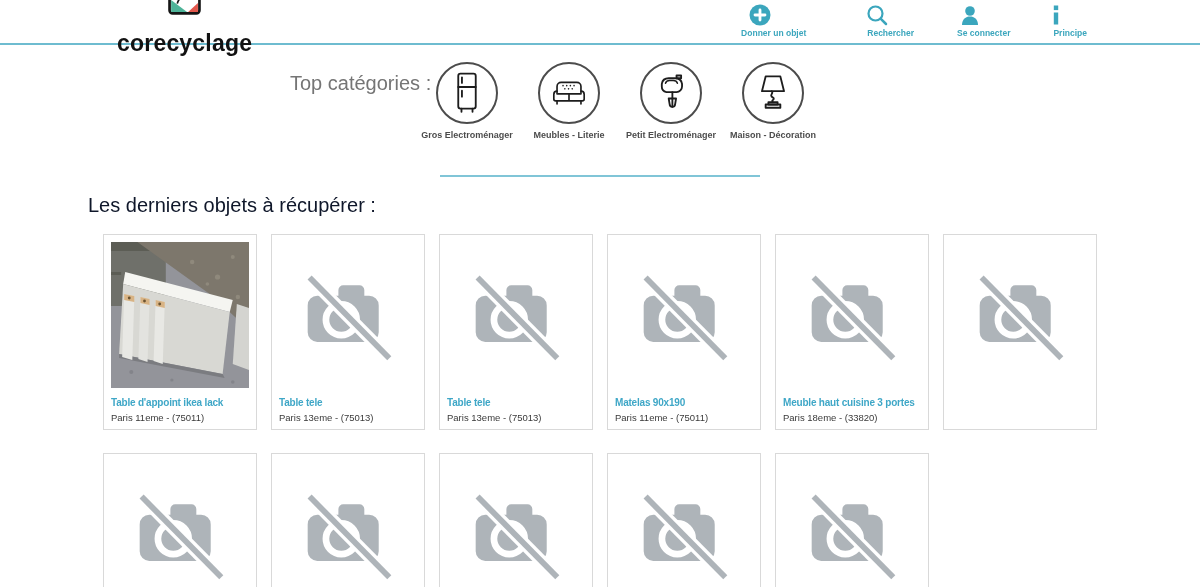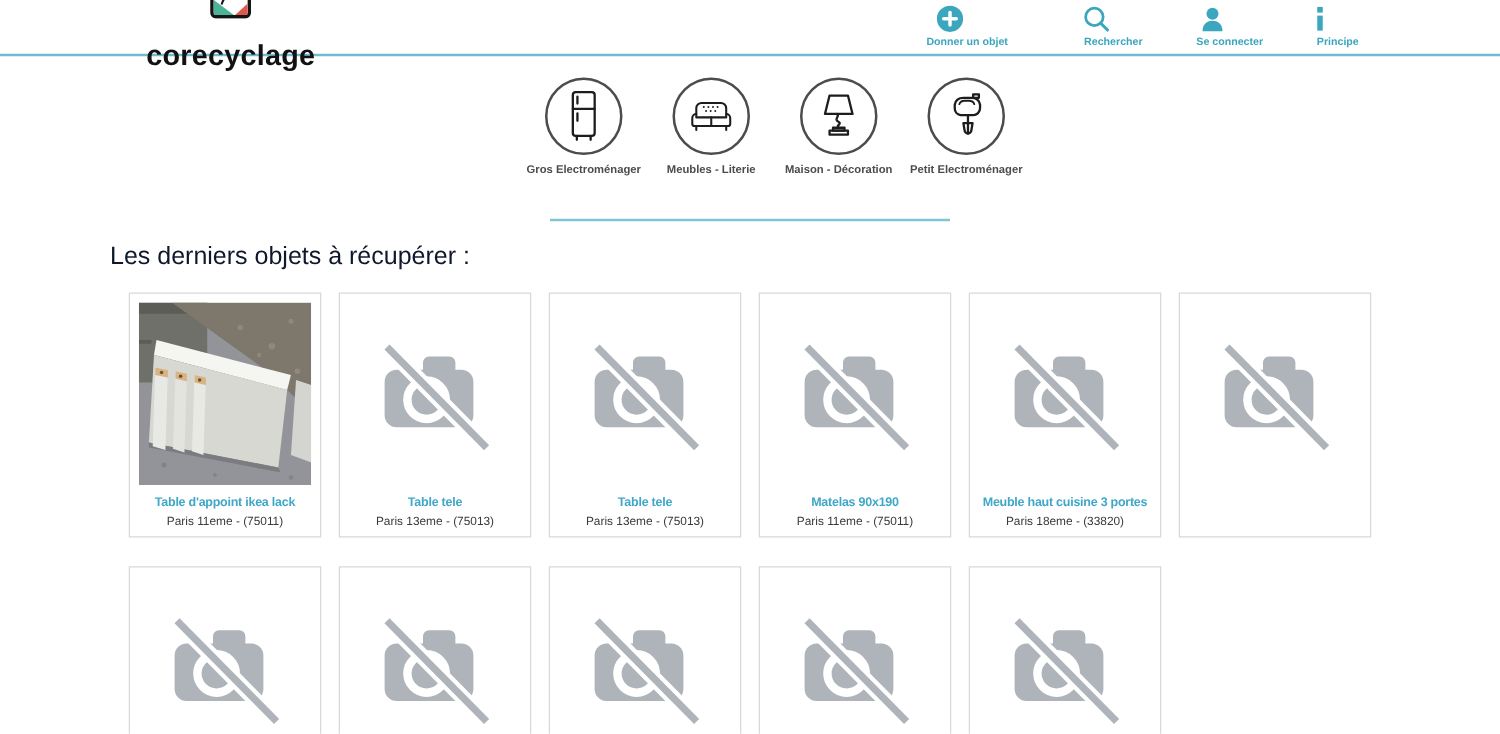--- a/index.html
+++ b/index.html
@@ -27,21 +27,21 @@
                 display:flex; align-items:center; justify-content:center; background:#fff; }
   .cat-circle svg { width:46px; height:46px; }
   .cat-label { margin-top:6px; font-size:9px; font-weight:bold; color:#4c4c4c; white-space:nowrap; }
   .cat-divider { margin:16px 0 0 440px; width:320px; height:2px; background:#80c5d7; }
 
   
   .listing-heading { margin:17px 0 0 88px; font-size:20px; font-weight:300; color:#0f172a; }
   .grid { margin:17px 0 0 103px; width:994px; display:grid;
           grid-template-columns:repeat(6,1fr); column-gap:14px; row-gap:23px; }
   .card { height:196px; border:1px solid #d9d9d9; background:#fff; padding:7px 7px 0;
-          display:flex; flex-direction:column; align-items:center; cursor:pointer; }
+          display:flex; flex-direction:column; cursor:pointer; }
   .card-img { width:100%; height:146px; display:flex; align-items:center; justify-content:center;
               overflow:hidden; }
   .card-img .camera { width:96px; height:96px; }
   .card-img .photo { width:100%; height:100%; }
   .card-title { margin-top:9px; font-size:10px; font-weight:bold; color:#3fa7c7;
                 letter-spacing:-.2px; white-space:nowrap; line-height:1.1; }
   .card-loc { margin-top:4px; font-size:9.5px; color:#3a3a3a; }
 </style>
 </head>
 <body>
@@ -106,20 +106,21 @@
           <rect x="8.8" y="1.5" width="4.4" height="4.6" fill="#3ba6bd"></rect>
           <rect x="8.8" y="8.5" width="4.4" height="12" fill="#3ba6bd"></rect>
         </svg>
       </span>
       <span class="nav-label">Principe</span>
     </div>
   </div>
 </div>
 
 <div class="cats">
+  <div class="cats-heading">Top catégories :</div>
 
   <div class="cat-list">
     <div class="cat-item">
       <span class="cat-circle">
         <svg viewBox="0 0 100 100" fill="none" stroke="#1d1d1d" stroke-width="4" stroke-linecap="round">
           <rect x="31" y="8" width="38" height="76" rx="5"></rect>
           <line x1="31" y1="37" x2="69" y2="37"></line>
           <line x1="39" y1="16" x2="39" y2="28"></line>
           <line x1="39" y1="45" x2="39" y2="58"></line>
           <line x1="38" y1="84" x2="38" y2="91"></line>
@@ -148,41 +149,41 @@
               <circle cx="57" cy="41" r="1.7"></circle>
           </g>
         </svg>
       </span>
       <span class="cat-label">Meubles - Literie</span>
     </div>
 
     <div class="cat-item">
       <span class="cat-circle">
         <svg viewBox="0 0 100 100" fill="none" stroke="#1d1d1d" stroke-width="4" stroke-linecap="round" stroke-linejoin="round">
-          <polygon points="34,14 66,14 74,46 26,46"></polygon>
-          <path d="M47,46 c6,4 -7,9 3,14 c6,4 -6,6 0,10"></path>
-          <rect x="40" y="70" width="20" height="5"></rect>
-          <rect x="34" y="75" width="32" height="7"></rect>
-        </svg>
-      </span>
-      <span class="cat-label">Maison - Décoration</span>
-    </div>
-
-    <div class="cat-item">
-      <span class="cat-circle">
-        <svg viewBox="0 0 100 100" fill="none" stroke="#1d1d1d" stroke-width="4" stroke-linecap="round" stroke-linejoin="round">
           <rect x="62" y="12" width="10" height="6"></rect>
           <path d="M30,30 q2,-12 15,-12 h14 q13,0 15,12 v6 a12,12 0 0 1 -12,12 H40 a12,12 0 0 1 -10,-12 z"></path>
           <path d="M38,29 q2,-6 9,-6 h8 q7,0 9,6" stroke-width="3.2"></path>
           <line x1="53" y1="48" x2="53" y2="62"></line>
           <path d="M45,62 h16 l-2,12 a6,6 0 0 1 -12,0 z"></path>
           <line x1="53" y1="62" x2="53" y2="80"></line>
         </svg>
       </span>
       <span class="cat-label">Petit Electroménager</span>
+    </div>
+
+    <div class="cat-item">
+      <span class="cat-circle">
+        <svg viewBox="0 0 100 100" fill="none" stroke="#1d1d1d" stroke-width="4" stroke-linecap="round" stroke-linejoin="round">
+          <polygon points="34,14 66,14 74,46 26,46"></polygon>
+          <path d="M47,46 c6,4 -7,9 3,14 c6,4 -6,6 0,10"></path>
+          <rect x="40" y="70" width="20" height="5"></rect>
+          <rect x="34" y="75" width="32" height="7"></rect>
+        </svg>
+      </span>
+      <span class="cat-label">Maison - Décoration</span>
     </div>
 
   </div>
 </div>
 
 <div class="cat-divider"></div>
 
 <h2 class="listing-heading">Les derniers objets à récupérer :</h2>
 
 <div class="grid">

